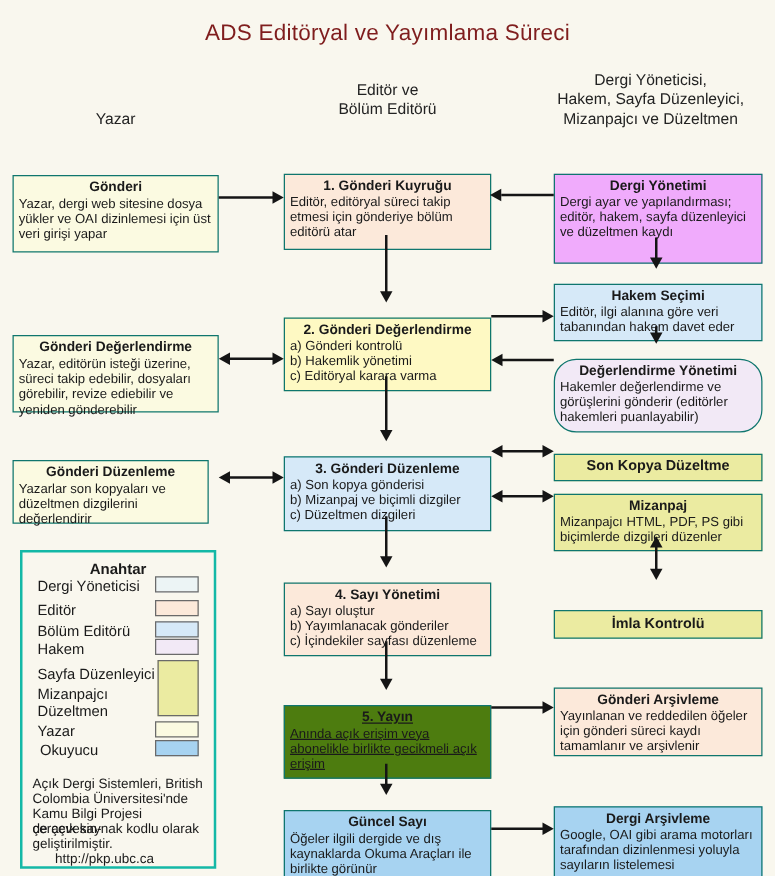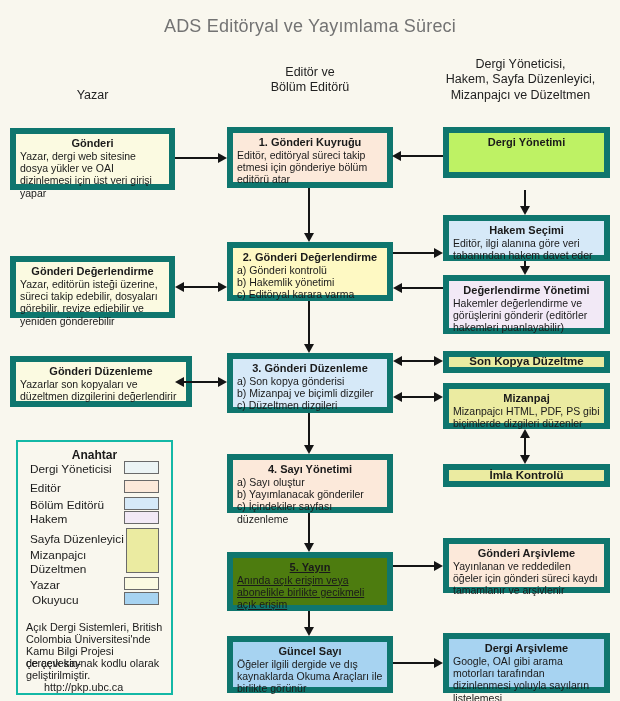--- a/index.html
+++ b/index.html
@@ -1,23 +1,23 @@
 <!DOCTYPE html>
 <html><head>
 <meta charset="utf-8">
 <style>
   html,body{margin:0;padding:0;}
   body{font-family:"Liberation Sans", sans-serif;}
   .stage{position:relative;width:620px;height:701px;overflow:hidden;color:#1a1a1a;}
   .title{position:absolute;top:16px;left:0;width:620px;text-align:center;
-         font-size:18px;letter-spacing:.2px;color:#737373;}
+         font-size:18px;letter-spacing:.2px;color:#7f1d1d;}
   .col-h{position:absolute;text-align:center;font-size:12.5px;line-height:1.22;
          white-space:pre-line;color:#222;}
-  .box{position:absolute;border:6px solid #0f766e;box-sizing:border-box;
-       padding:3px 4px 2px 4px;}
+  .box{position:absolute;border:1px solid #0f766e;box-sizing:border-box;
+       padding:3px 4px 2px 4px;margin-top:12px;}
   .box .bt{font-weight:bold;font-size:11px;text-align:center;line-height:1.15;}
   .box .bb{font-size:10.5px;line-height:1.18;text-align:left;white-space:pre-line;}
   .box.single{display:flex;align-items:center;justify-content:center;padding:0;}
   .box.single .bt{font-size:11.5px;}
   .legend{position:absolute;border:2px solid #14b8a6;box-sizing:border-box;}
   .lg-title{position:absolute;left:0;width:100%;text-align:center;font-weight:bold;
             font-size:12px;}
   .lg-label{position:absolute;font-size:11.8px;white-space:nowrap;}
   .lg-swatch{position:absolute;border:1px solid #6a6a6a;box-sizing:border-box;}
   .fn-line{position:absolute;left:8px;width:142px;font-size:10.8px;line-height:1.1;}
@@ -41,21 +41,21 @@
   <div class="box" style="left: 10px; top: 128px; width: 165px; height: 62px; background-color: rgb(251, 250, 225);">
     <div class="bt">Gönderi</div>
     <div class="bb">Yazar, dergi web sitesine dosya yükler ve OAI dizinlemesi için üst veri girişi yapar</div>
   </div>
 
   <div class="box" style="left: 10px; top: 256px; width: 165px; height: 62px; background-color: rgb(251, 250, 225);">
     <div class="bt">Gönderi Değerlendirme</div>
     <div class="bb">Yazar, editörün isteği üzerine, süreci takip edebilir, dosyaları görebilir, revize ediebilir ve yeniden gönderebilir</div>
   </div>
 
-  <div class="box" style="left: 10px; top: 356px; width: 182px; height: 51px; background-color: rgb(251, 250, 225);">
+  <div class="box" style="left: 10px; top: 356px; width: 157px; height: 51px; background-color: rgb(251, 250, 225);">
     <div class="bt">Gönderi Düzenleme</div>
     <div class="bb">Yazarlar son kopyaları ve düzeltmen dizgilerini değerlendirir</div>
   </div>
 
   <div class="box" style="left: 227px; top: 127px; width: 166px; height: 61px; background-color: rgb(252, 233, 218);">
     <div class="bt">1. Gönderi Kuyruğu</div>
     <div class="bb">Editör, editöryal süreci takip etmesi için gönderiye bölüm editörü atar</div>
   </div>
 
   <div class="box" style="left: 227px; top: 242px; width: 166px; height: 59px; background-color: #fef9c3;">
@@ -82,44 +82,45 @@
   <div class="box" style="left: 227px; top: 552px; width: 166px; height: 59px; background-color: #4d7c0f; text-decoration: underline;">
     <div class="bt">5. Yayın</div>
     <div class="bb">Anında açık erişim veya abonelikle birlikte gecikmeli açık erişim</div>
   </div>
 
   <div class="box" style="left: 227px; top: 636px; width: 166px; height: 57px; background-color: rgb(167, 211, 241);">
     <div class="bt">Güncel Sayı</div>
     <div class="bb">Öğeler ilgili dergide ve dış kaynaklarda Okuma Araçları ile birlikte görünür</div>
   </div>
 
-  <div class="box" style="left: 443px; top: 127px; width: 167px; height: 51px; background-color: #bef264;">
+  <div class="box" style="left: 443px; top: 127px; width: 167px; height: 72px; background-color: #f0abfc;">
     <div class="bt">Dergi Yönetimi</div>
+    <div class="bb">Dergi ayar ve yapılandırması; editör, hakem, sayfa düzenleyici ve düzeltmen kaydı</div>
   </div>
 
   <div class="box" style="left: 443px; top: 215px; width: 167px; height: 46px; background-color: rgb(214, 233, 248);">
     <div class="bt">Hakem Seçimi</div>
     <div class="bb">Editör, ilgi alanına göre veri tabanından hakem davet eder</div>
   </div>
 
-  <div class="box" style="left: 443px; top: 275px; width: 167px; height: 59px; background-color: rgb(242, 233, 246);">
+  <div class="box" style="left: 443px; top: 275px; width: 167px; height: 59px; background-color: rgb(242, 233, 246); border-radius: 18px;">
     <div class="bt">Değerlendirme Yönetimi</div>
     <div class="bb">Hakemler değerlendirme ve görüşlerini gönderir (editörler hakemleri puanlayabilir)</div>
   </div>
 
   <div class="box single" style="left: 443px; top: 351px; width: 167px; height: 22px; background-color: rgb(235, 235, 161);">
     <div class="bt">Son Kopya Düzeltme</div>
   </div>
 
   <div class="box" style="left: 443px; top: 383px; width: 167px; height: 46px; background-color: rgb(235, 235, 161);">
     <div class="bt">Mizanpaj</div>
     <div class="bb">Mizanpajcı HTML, PDF, PS gibi biçimlerde dizgileri düzenler</div>
   </div>
 
-  <div class="box single" style="left: 443px; top: 464px; width: 167px; height: 23px; background-color: rgb(235, 235, 161);">
+  <div class="box single" style="left: 443px; top: 476px; width: 167px; height: 23px; background-color: rgb(235, 235, 161);">
     <div class="bt">İmla Kontrolü</div>
   </div>
 
   <div class="box" style="left: 443px; top: 633px; width: 167px; height: 60px; background-color: rgb(167, 211, 241);">
     <div class="bt">Dergi Arşivleme</div>
     <div class="bb">Google, OAI gibi arama motorları tarafından dizinlenmesi yoluyla sayıların listelemesi</div>
   </div>
 
   <div class="box" style="left: 443px; top: 538px; width: 167px; height: 55px; background-color: rgb(252, 233, 218);">
     <div class="bt">Gönderi Arşivleme</div>

